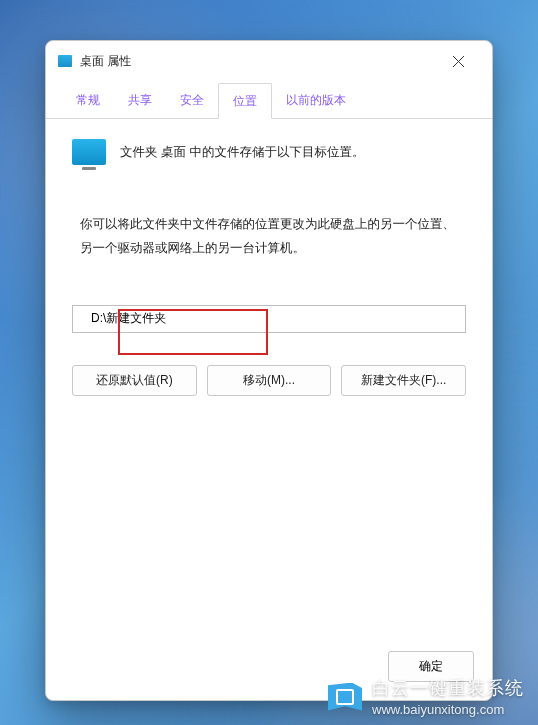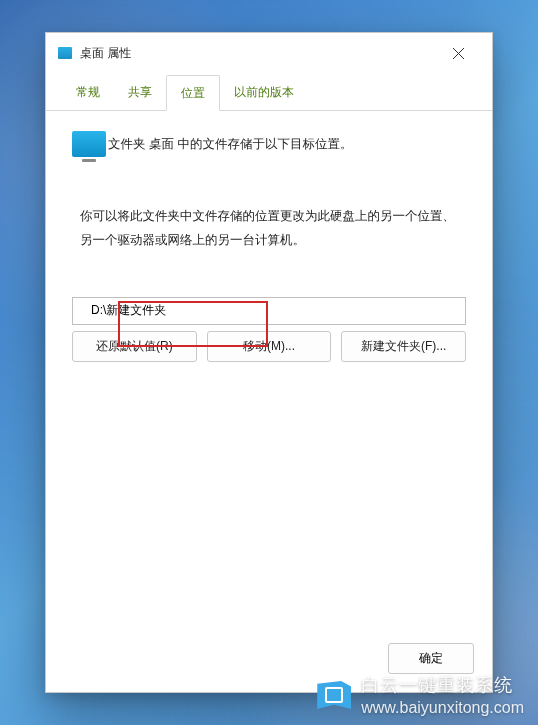--- a/index.html
+++ b/index.html
@@ -19,27 +19,27 @@
     border-radius: 50%;
     background: radial-gradient(circle, rgba(255,255,255,0.25) 0%, rgba(120,180,230,0.15) 30%, transparent 60%);
     filter: blur(2px);
   }
   .bg-wave.w1 { top: -300px; left: -350px; }
   .bg-wave.w2 { bottom: -400px; right: -350px; }
   .bg-wave.w3 { top: 200px; right: -500px; }
 
   .dialog {
     position: absolute;
-    top: 32px;
+    top: 40px;
     left: 45px;
     width: 448px;
     height: 661px;
     background: #ffffff;
     border: 1px solid #c8c8c8;
-    border-radius: 0;
+    border-radius: 8px;
     box-shadow: 0 20px 50px rgba(0,0,0,0.35), 0 4px 12px rgba(0,0,0,0.15);
     display: flex;
     flex-direction: column;
   }
   .titlebar {
     display: flex;
     align-items: center;
     height: 40px;
     padding: 0 14px 0 12px;
     border-top-left-radius: 8px;
@@ -69,41 +69,41 @@
   }
 
   .tabs {
     display: flex;
     border-bottom: 1px solid #d8d8d8;
     padding: 0 16px;
     margin-top: 2px;
   }
   .tab {
     padding: 9px 14px 8px 14px;
-    color: #4d7c0f;
+    color: #8b5cf6;
     font-size: 12px;
     cursor: default;
   }
   .tab.active {
     border: 1px solid #d8d8d8;
     border-bottom: 1px solid #fff;
     margin-bottom: -1px;
     background: #fff;
     border-radius: 2px 2px 0 0;
   }
 
   .content {
     flex: 1;
     padding: 20px 26px 0 26px;
     color: #222;
   }
   .info-row {
     display: flex;
     align-items: center;
-    gap: 2px;
+    gap: 14px;
     margin-bottom: 48px;
   }
   .info-row .desktop-icon {
     width: 34px;
     height: 26px;
     background: linear-gradient(#29b4eb, #0f8fc9);
     border-radius: 2px;
     position: relative;
   }
   .info-row .desktop-icon::after {
@@ -137,21 +137,21 @@
     left: 72px;
     top: 268px;
     width: 150px;
     height: 46px;
     pointer-events: none;
   }
 
   .btn-row {
     display: flex;
     justify-content: space-between;
-    margin-top: 6px;
+    margin-top: 32px;
     gap: 10px;
   }
   .btn {
     flex: 1;
     background: #fdfdfd;
     border: 1px solid #c8c8c8;
     border-radius: 3px;
     padding: 6px 4px;
     font-size: 12px;
     cursor: default;
@@ -181,21 +181,21 @@
     height: 28px;
     background: #3ba9e8;
     position: relative;
     clip-path: polygon(0% 10%, 70% 0%, 100% 20%, 100% 100%, 50% 85%, 0% 100%);
     display:flex;align-items:center;justify-content:center;
   }
   .watermark .wicon::after{
     content:""; width:14px;height:12px;border:2px solid #fff;border-radius:2px;
   }
   .watermark .wtitle { font-size: 18px; font-weight: 500; letter-spacing:1px; }
-  .watermark .wurl { font-size: 16px; opacity: 0.9; margin-top:2px; }
+  .watermark .wurl { font-size: 13px; opacity: 0.9; margin-top:2px; }
 </style>
 </head>
 <body>
 
 <div class="bg-wave w1"></div>
 <div class="bg-wave w2"></div>
 <div class="bg-wave w3"></div>
 
 <div class="dialog">
 
@@ -206,20 +206,21 @@
       <svg width="11" height="11" viewBox="0 0 11 11">
         <line x1="0" y1="0" x2="11" y2="11" stroke="#333" stroke-width="1"></line>
         <line x1="11" y1="0" x2="0" y2="11" stroke="#333" stroke-width="1"></line>
       </svg>
     </div>
   </div>
 
   <div class="tabs">
     <div class="tab">常规</div>
     <div class="tab">共享</div>
+    <div class="tab">安全</div>
     <div class="tab active">位置</div>
     <div class="tab">以前的版本</div>
   </div>
 
   <div class="content">
     <div class="info-row">
       <div class="desktop-icon"></div>
       <div class="info-text">文件夹 桌面 中的文件存储于以下目标位置。</div>
     </div>
 

